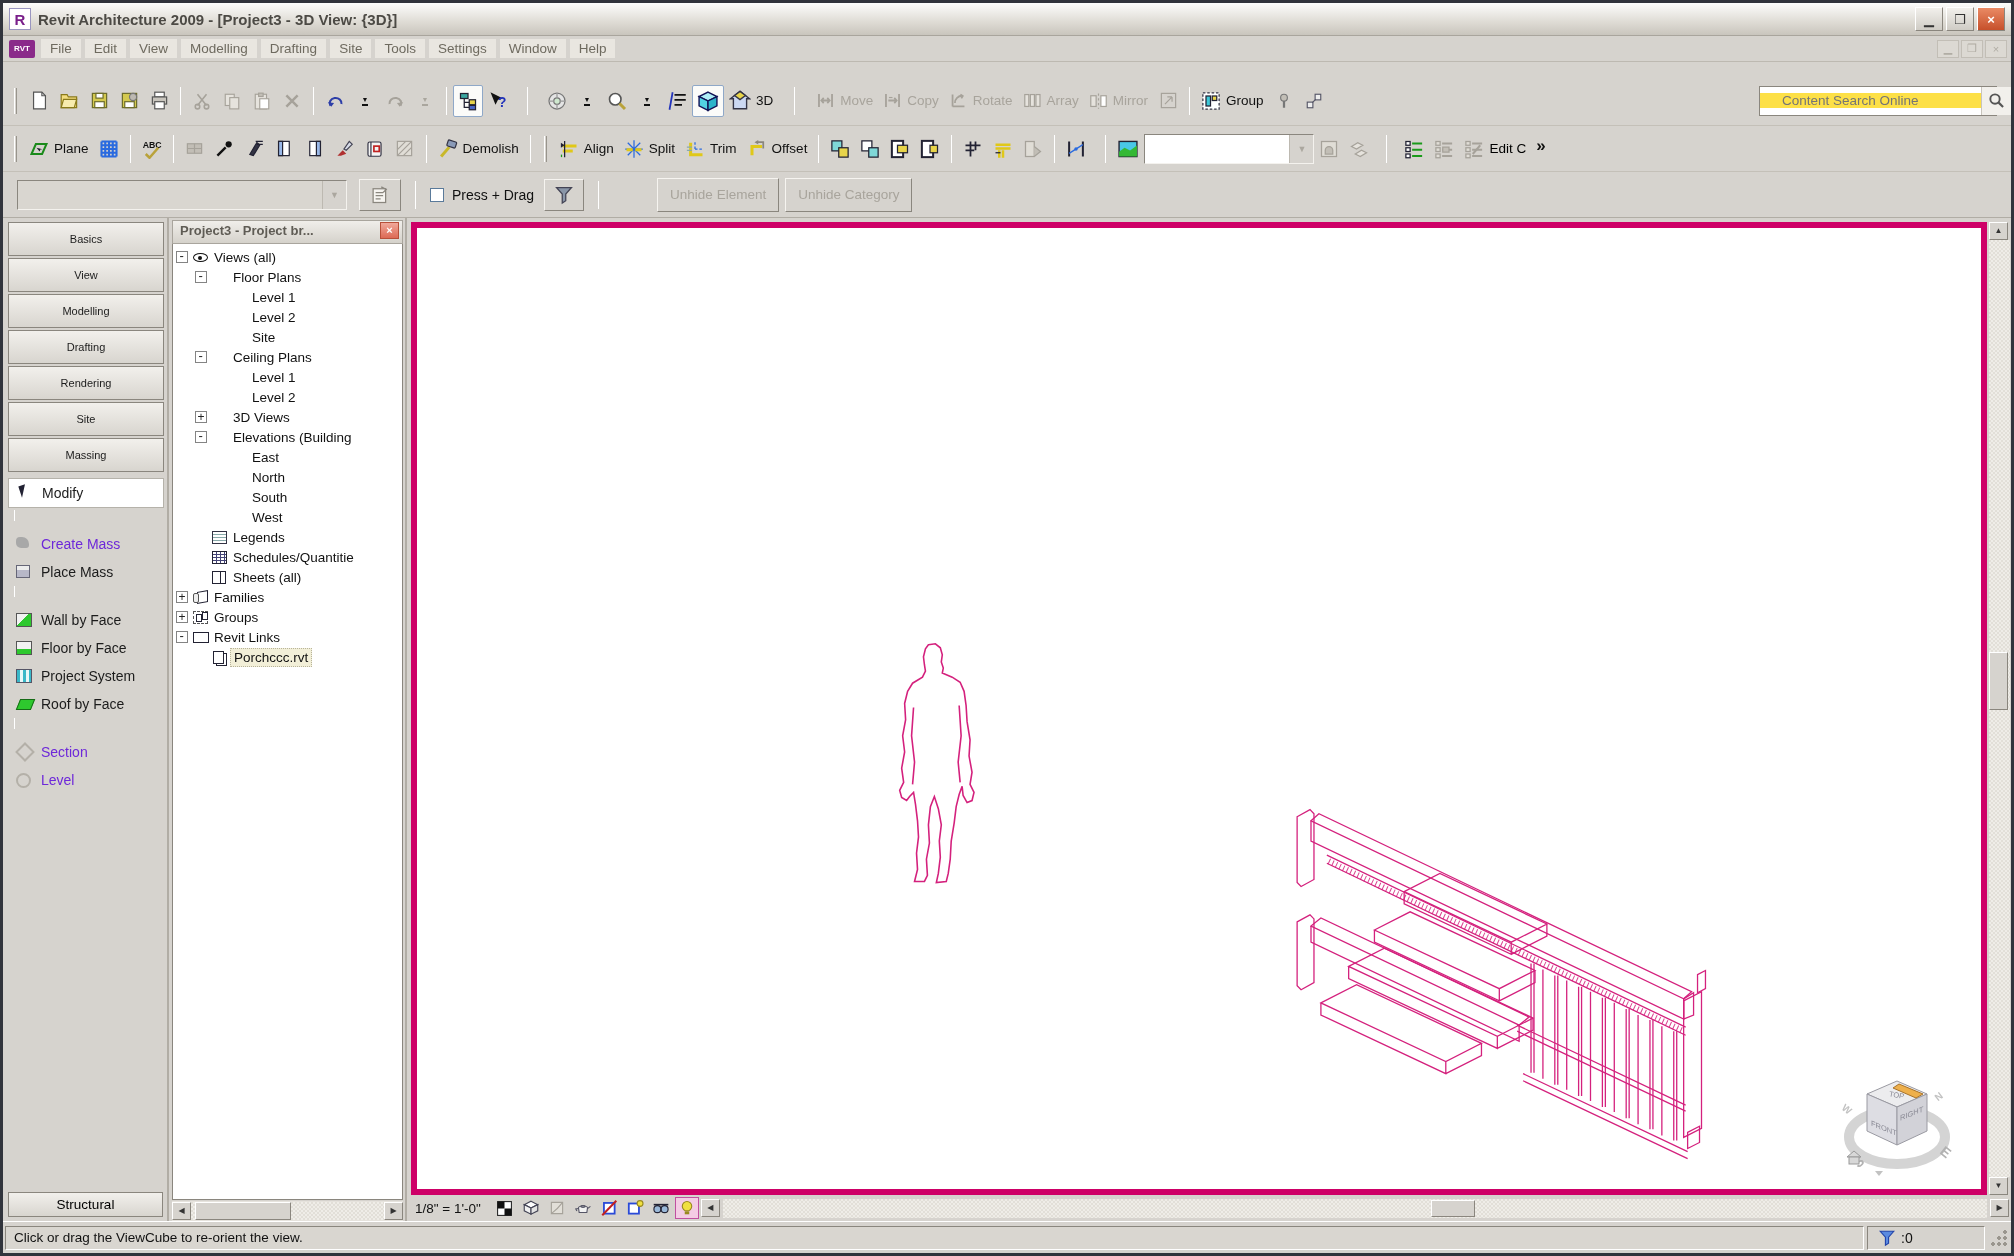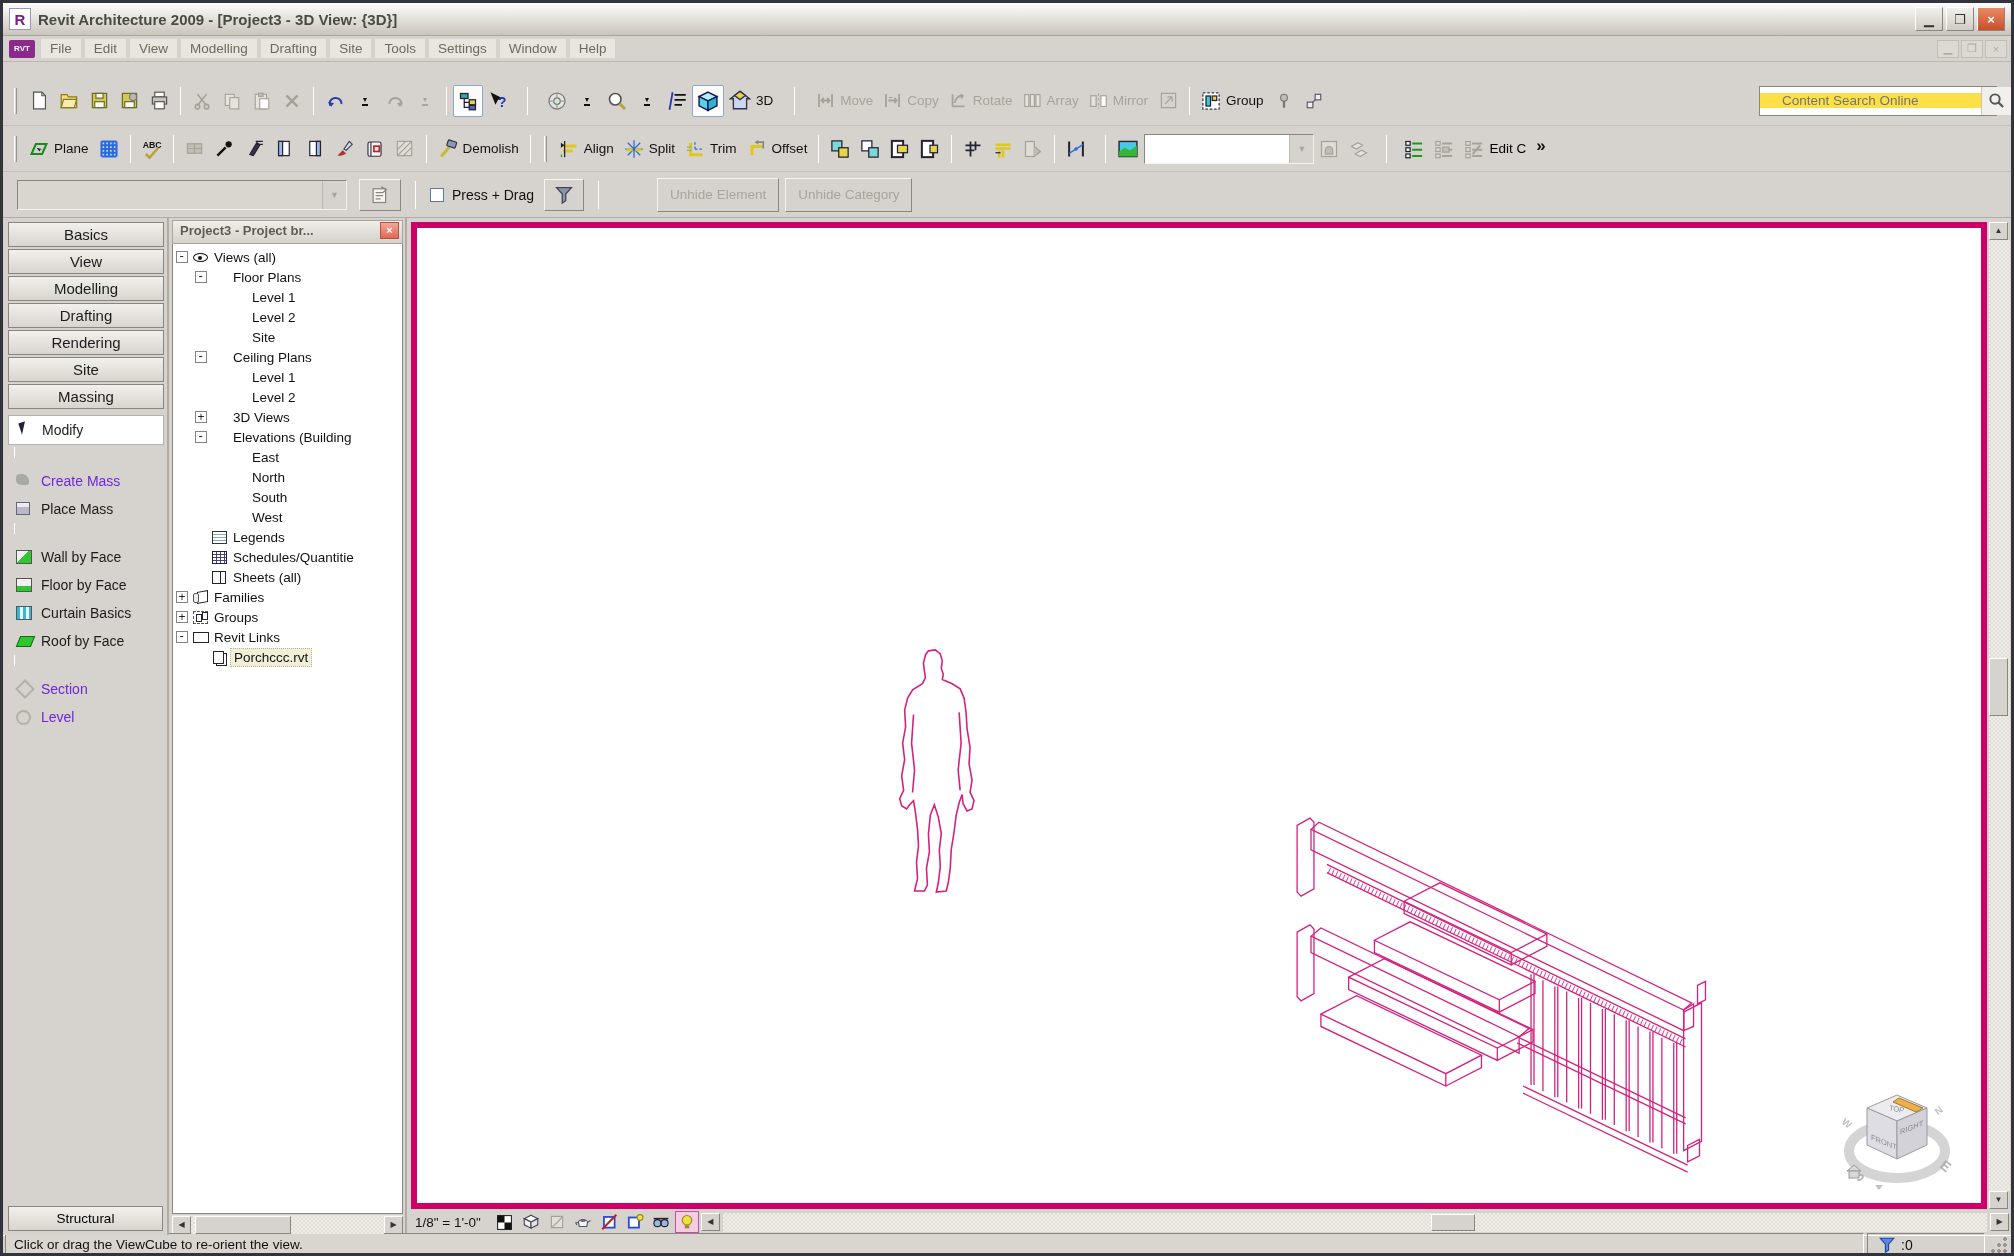--- a/index.html
+++ b/index.html
@@ -38,21 +38,21 @@
   .raised{border:1px solid;border-color:#f6f4f0 #8a867e #8a867e #f6f4f0;background:#d6d3ce;}
   .btnbar{height:34px;display:flex;align-items:center;justify-content:center;padding:0 12px;font-size:13.5px;margin-left:44px;}
   .btnbar.dis{color:#a8a49c;}
   .opt{height:46px;border-bottom:1px solid #b1ada5;}
   .chk{display:flex;align-items:center;gap:8px;font-size:14px;color:#111;}
   .chk .box{width:14px;height:14px;background:#fff;border:1px solid #5a7a9a;}
   
   .main{flex:1;display:flex;min-height:0;}
   
   .designbar{width:166px;background:#d6d3ce;border-right:2px solid #b1ada5;display:flex;flex-direction:column;padding:4px 3px 2px 5px;position:relative;}
-  .cat{height:25px;margin-bottom:2px;display:flex;align-items:center;justify-content:center;font-size:15px;color:#1c1c1c;background:linear-gradient(180deg,#f2f0ec,#d8d5cf);border:1px solid #8a867e;}
+  .cat{height:34px;margin-bottom:2px;display:flex;align-items:center;justify-content:center;font-size:11px;color:#1c1c1c;background:linear-gradient(180deg,#f2f0ec,#d8d5cf);border:1px solid #8a867e;}
   .toolarea{flex:1;overflow:hidden;padding-top:2px;}
   .stool{height:28px;display:flex;align-items:center;gap:7px;padding-left:6px;font-size:14px;color:#1c1c1c;}
   .stool.active{background:#fff;border:1px solid #b5b2aa;height:30px;margin:2px 0;}
   .stool.disabled{color:#6d28d9;}
   .stool.sep{height:12px;border-bottom:1px solid #aba79f;margin-bottom:8px;padding:0;}
   .sico{width:20px;height:18px;position:relative;display:inline-block;flex:0 0 20px;}
   .sico::before{content:"";position:absolute;left:2px;top:2px;}
   .sico.g-cursor::before{border-top:12px solid #223;border-right:7px solid transparent;transform:rotate(-18deg);left:5px;top:1px;}
   .sico.g-mass::before{width:13px;height:11px;background:#a8a8a8;border-radius:4px 7px 3px 5px;}
   .sico.g-place-mass::before{width:12px;height:11px;background:linear-gradient(180deg,#ececec 0 4px,#b8b8c8 4px);border:1px solid #667;}
@@ -102,21 +102,21 @@
   .viewcube{position:absolute;right:22px;bottom:12px;width:124px;height:112px;}
   .vscroll{width:21px;display:flex;flex-direction:column;margin:4px 1px 0 2px;}
   .vtrack{flex:1;position:relative;background:repeating-conic-gradient(#efede8 0 25%,#e2dfd8 0 50%) 0 0/4px 4px;}
   .vthumb{position:absolute;left:0;width:19px;height:58px;top:44%;border:1px solid;border-color:#fff #8a867e #8a867e #fff;background:#d6d3ce;}
   .canvasbottom{height:26px;display:flex;align-items:center;gap:2px;padding:1px 2px 1px 8px;background:#d6d3ce;}
   .scale{font-size:13.5px;color:#111;margin-right:10px;white-space:nowrap;}
   .vcbtn{width:24px;height:22px;display:flex;align-items:center;justify-content:center;border:1px solid transparent;}
   .vcbtn.pressed{background:#f4cce4;border:1px solid #c050a0;}
   .htrack{flex:1;height:19px;position:relative;background:repeating-conic-gradient(#efede8 0 25%,#e2dfd8 0 50%) 0 0/4px 4px;margin:0 1px;}
   
-  .statusbar{height:18px;display:flex;align-items:center;background:#d6d3ce;border-top:1px solid #fff;padding:2px 2px;}
+  .statusbar{height:32px;display:flex;align-items:center;background:#d6d3ce;border-top:1px solid #fff;padding:2px 2px;}
   .statmsg{flex:1;height:24px;display:flex;align-items:center;padding:0 8px;font-size:13.5px;color:#111;border:1px solid;border-color:#8a867e #fff #fff #8a867e;background:#d9d6d0;margin-right:3px;}
   .statfilter{width:118px;height:24px;display:flex;align-items:center;gap:5px;padding:0 10px;border:1px solid;border-color:#8a867e #fff #fff #8a867e;font-size:14px;color:#111;}
   .grip3{width:20px;height:20px;margin-left:4px;background:
     radial-gradient(circle at 16px 16px,#9a968e 1.6px,transparent 2px),
     radial-gradient(circle at 16px 10px,#9a968e 1.6px,transparent 2px),
     radial-gradient(circle at 10px 16px,#9a968e 1.6px,transparent 2px),
     radial-gradient(circle at 16px 4px,#9a968e 1.6px,transparent 2px),
     radial-gradient(circle at 10px 10px,#9a968e 1.6px,transparent 2px),
     radial-gradient(circle at 4px 16px,#9a968e 1.6px,transparent 2px);}
   .arrowglyph{font-size:8px;color:#333;line-height:1;}
@@ -671,21 +671,21 @@
           <div class="stool">
             <span class="sico g-wall"></span>
             <span>Wall by Face</span>
           </div>
           <div class="stool">
             <span class="sico g-floor"></span>
             <span>Floor by Face</span>
           </div>
           <div class="stool">
             <span class="sico g-curtain"></span>
-            <span>Curtain Basics</span>
+            <span>Project System</span>
           </div>
           <div class="stool">
             <span class="sico g-roof"></span>
             <span>Roof by Face</span>
           </div>
           <div class="stool sep">
             <span class="sico"></span>
             <span></span>
           </div>
           <div class="stool disabled">

